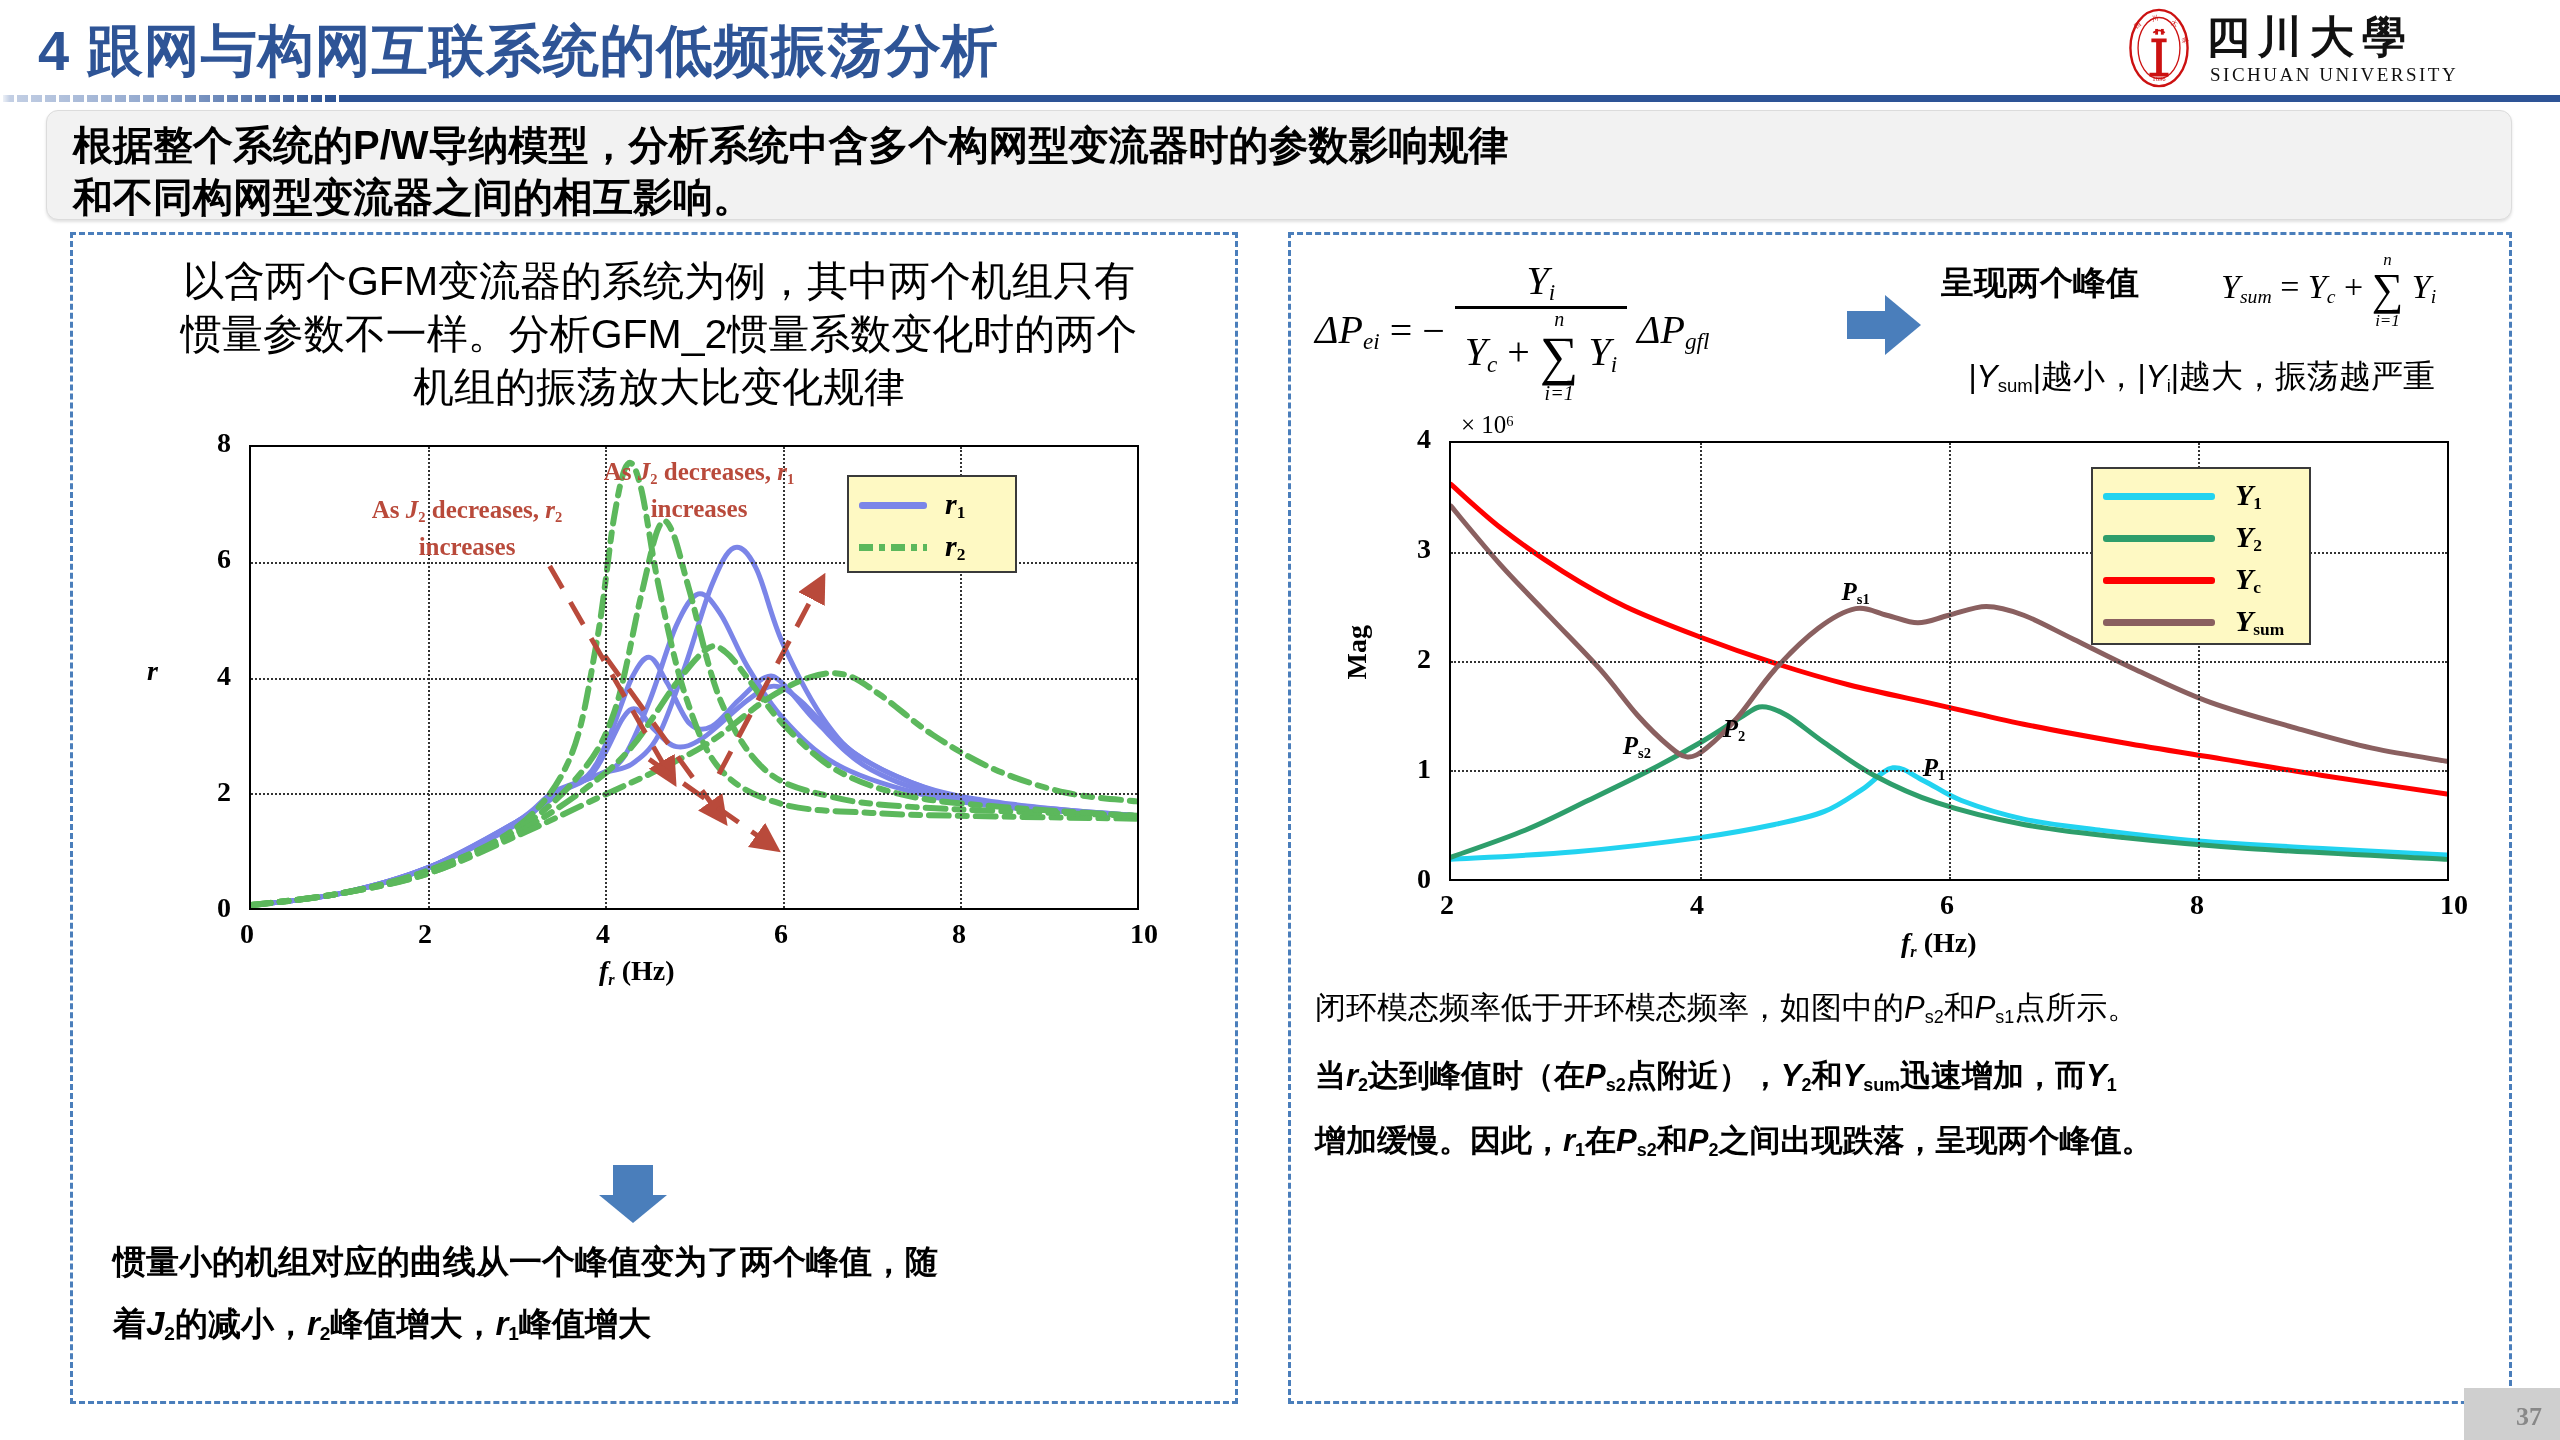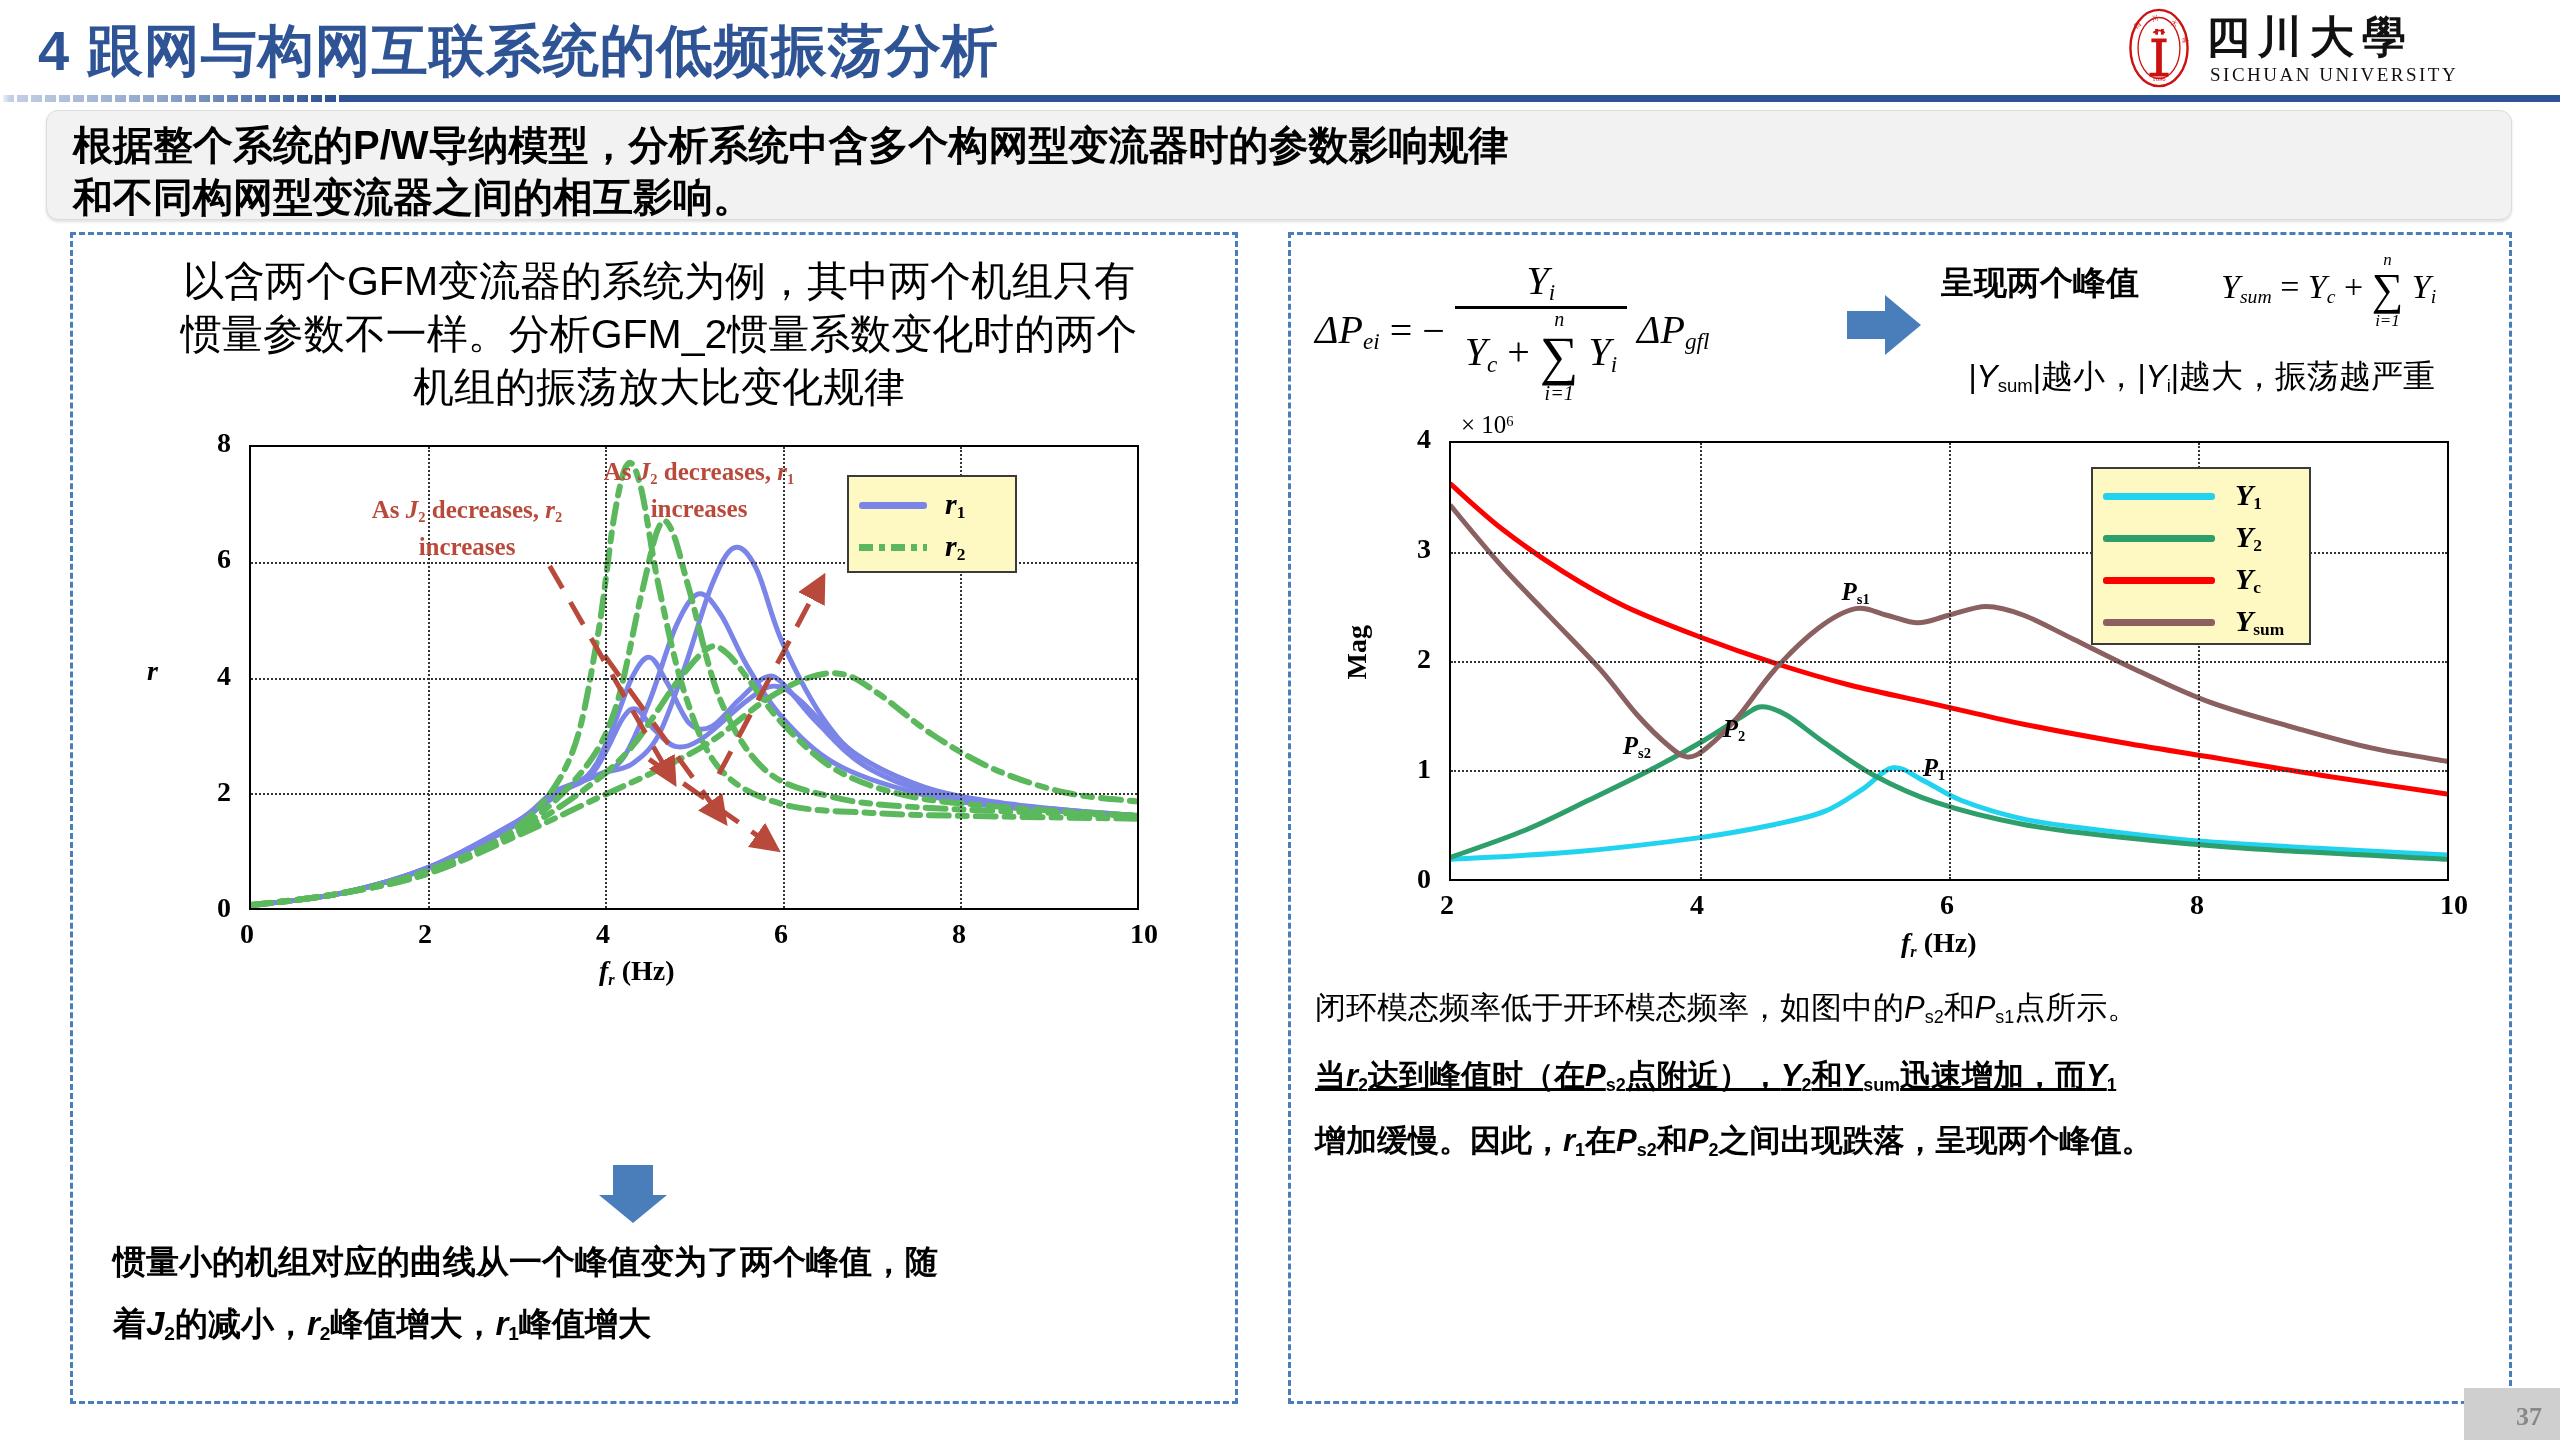--- a/index.html
+++ b/index.html
@@ -389,21 +389,21 @@
         <div class="ptlab" style="left: 540.5px; top: 172.5px;">P<sub class="s" style="font-style:normal">s1</sub></div>
         <div class="ptlab" style="left: 321.75px; top: 326.5px;">P<sub class="s" style="font-style:normal">s2</sub></div>
         <div class="ptlab" style="left: 421.75px; top: 310px;">P<sub class="s" style="font-style:normal">2</sub></div>
         <div class="ptlab" style="left: 621.75px; top: 348.5px;">P<sub class="s" style="font-style:normal">1</sub></div>
       </div>
   </div>
 
   <div style="position:absolute; left:24px; top:752px; width:1180px; font-size:31px; color:#000;">
     闭环模态频率低于开环模态频率，如图中的<i>P</i><sub class="s" style="font-style:normal">s2</sub>和<i>P</i><sub class="s" style="font-style:normal">s1</sub>点所示。
   </div>
-  <div style="position:absolute; left:24px; top:820px; width:1180px; font-size:31px; font-weight:bold; color:#000;text-decoration:underline;">
+  <div style="position:absolute; left:24px; top:820px; width:1180px; font-size:31px; font-weight:bold; color:#000;">
     当<i>r</i><sub class="s" style="font-style:normal">2</sub>达到峰值时（在<i>P</i><sub class="s" style="font-style:normal">s2</sub>点附近），<i>Y</i><sub class="s" style="font-style:normal">2</sub>和<i>Y</i><sub class="s" style="font-style:normal">sum</sub>迅速增加，而<i>Y</i><sub class="s" style="font-style:normal">1</sub>
   </div>
   <div style="position:absolute; left:24px; top:885px; width:1180px; font-size:31px; font-weight:bold; color:#000;">
     增加缓慢。因此，<i>r</i><sub class="s" style="font-style:normal">1</sub>在<i>P</i><sub class="s" style="font-style:normal">s2</sub>和<i>P</i><sub class="s" style="font-style:normal">2</sub>之间出现跌落，呈现两个峰值。
   </div>
 </div>
 
 <div class="corner-grey"></div>
 <div class="page-num">37</div>
 

